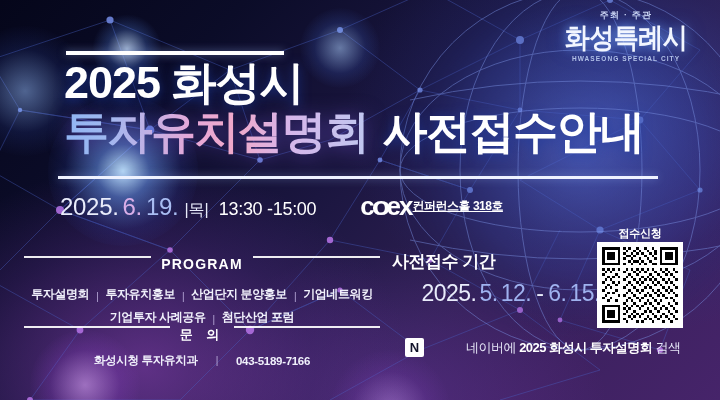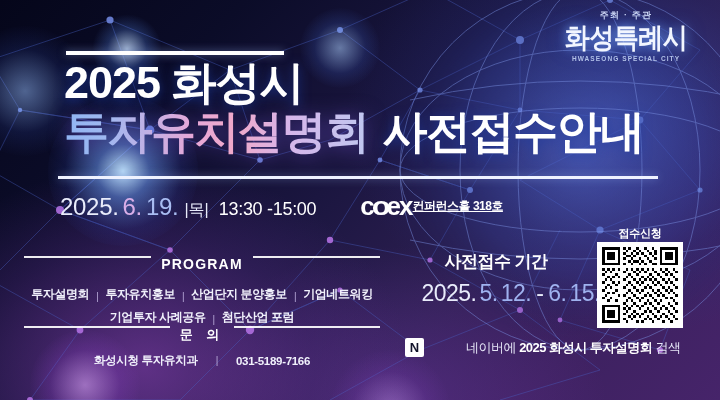--- a/index.html
+++ b/index.html
@@ -142,21 +142,21 @@
   .sep { color:#b7a9d8; font-weight:400; font-size:10px; }
 
   .contact { position:absolute; left:24px; top:326px; width:356px; z-index:5; text-align:center; }
   .contact .sec-head { margin-bottom:9px; }
   .contact-line {
     font-size:11.5px; color:#f0f0fb; font-weight:700; letter-spacing:-0.3px;
     display:flex; justify-content:center; align-items:center; gap:18px;
   }
 
   
-  .reg { position:absolute; left:392px; top:250px; width:208px; z-index:5; text-align:center; }
+  .reg { position:absolute; left:392px; top:250px; width:208px; z-index:5; text-align:left; }
   .reg-title {
     font-size:17px; font-weight:700; color:#ffffff;
     letter-spacing:-0.5px; margin-bottom:7px;
   }
   .reg-period {
     font-size:23px; font-weight:400; color:#e9ecfb; letter-spacing:-0.5px;
     display:flex; justify-content:flex-end; align-items:baseline; gap:3px;
   }
   .p-num { color:#9fb2ef; font-weight:500; }
   .p-dash { color:#e9ecfb; margin:0 2px; }
@@ -330,21 +330,21 @@
 
   <div class="contact">
     <div class="sec-head">
       <span class="bar"></span>
       <span class="sec-title kr">문 의</span>
       <span class="bar"></span>
     </div>
     <div class="contact-line">
       <span>화성시청 투자유치과</span>
       <span class="sep">|</span>
-      <span>031-5189-7166</span>
+      <span>043-5189-7166</span>
     </div>
   </div>
 
   <div class="reg">
     <div class="reg-title">사전접수 기간</div>
     <div class="reg-period">
       <span>2025.</span>
       <span class="p-num">5.</span>
       <span class="p-num">12.</span>
       <span class="p-dash">-</span>

